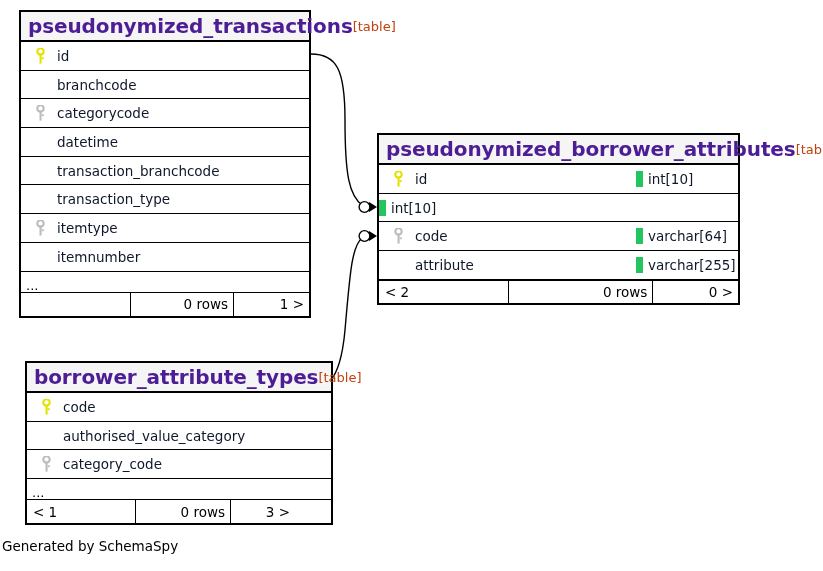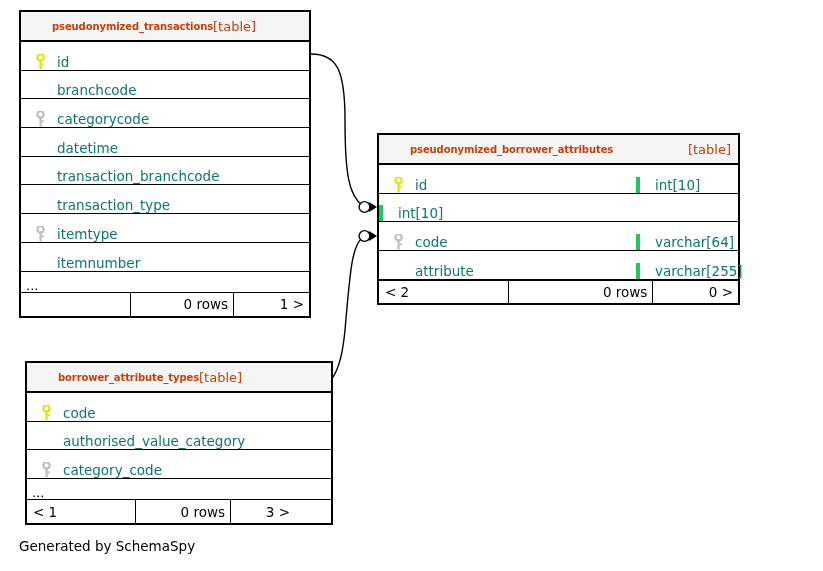--- a/index.html
+++ b/index.html
@@ -46,56 +46,55 @@
     border-bottom: 2px solid #000000;
     box-sizing: border-box;
     height: 30px;
     display: flex;
     align-items: center;
     padding: 0 7px;
     white-space: nowrap;
   }
   .tbl-name {
     font-weight: bold;
-    font-size: 10px;
-    color: #c2410c;
+    font-size: 20px;
+    color: #4c1d95;
     letter-spacing: -0.1px;
-    margin-left: 24px;
   }
   .tbl-kind {
     font-size: 13px;
     color: #c2410c;
   }
   .tbl-kind.push { margin-left: auto; }
 
   .row {
     display: flex;
-    align-items: flex-end;
+    align-items: center;
     height: 28.7px;
     border-bottom: 1px solid #000000;
     box-sizing: border-box;
     font-size: 13.5px;
-    color: #0f766e;
+    color: #0f172a;
   }
   .row:last-child { border-bottom: none; }
 
   .cell-name {
     display: flex;
     align-items: center;
     flex: 1 1 auto;
     min-width: 0;
     padding-left: 7px;
     box-sizing: border-box;
   }
   .cell-type {
     display: flex;
     align-items: center;
     box-sizing: border-box;
-    border-left: 4px solid #22c55e;
-    padding-left: 15px;
+    border-left: 7px solid #22c55e;
+    padding-left: 5px;
     font-size: 13.5px;
   }
 
   .keyslot {
     width: 24px;
     flex: 0 0 24px;
     display: flex;
     align-items: center;
     justify-content: center;
   }
@@ -145,21 +144,21 @@
   #t-attr-types .cell-name { width: 100%; }
   #t-attr-types .foot .f-left  { width: 108px; }
   #t-attr-types .foot .f-mid   { width: 95px; }
   #t-attr-types .foot .f-right { width: 65px; }
 
   
   .key { width: 9px; height: 16px; display: block; }
 
   .footer-note {
     position: absolute;
-    left: 19px;
+    left: 2px;
     top: 538px;
     font-size: 13.5px;
     color: #000000;
     z-index: 2;
     white-space: nowrap;
   }
 </style>
 </head>
 <body>
 

